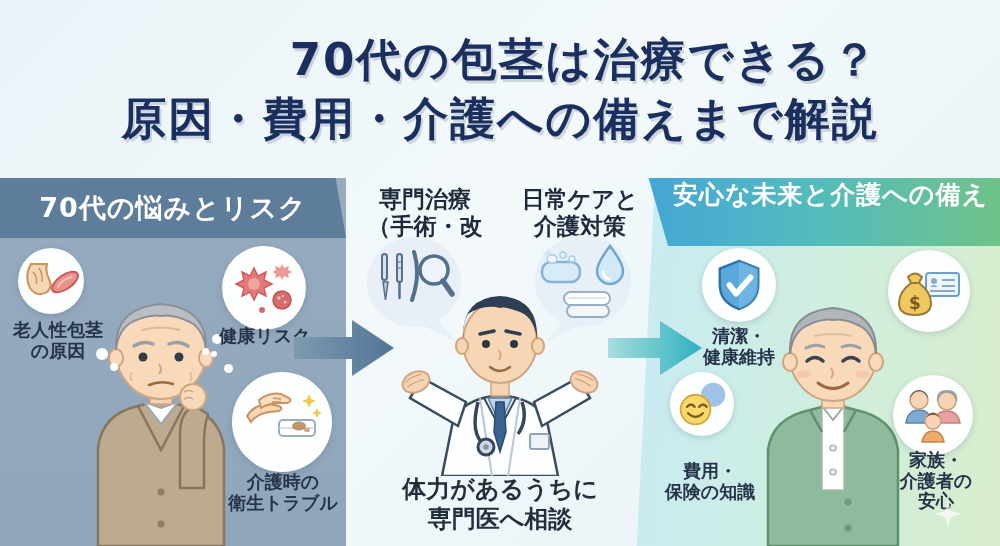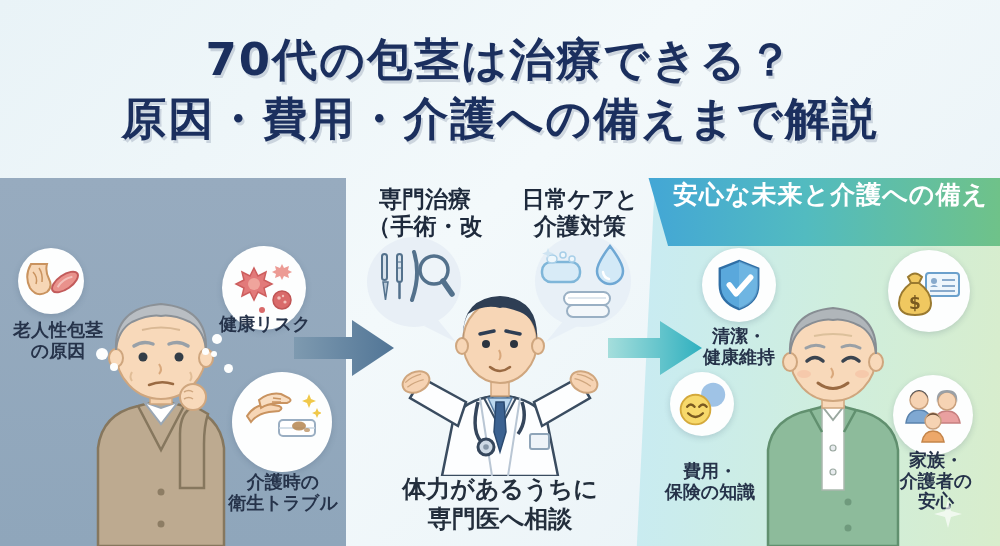--- a/index.html
+++ b/index.html
@@ -4,21 +4,21 @@
 <style>
   * { margin:0; padding:0; box-sizing:border-box; }
   body { font-family:"DejaVu Sans", sans-serif; }
   .stage { position:relative; width:1000px; height:546px; overflow:hidden;
            background:linear-gradient(135deg,#e9f3f7 0%,#f3f9fb 45%,#e7f1f6 100%); }
 
   
   .main-header { position:absolute; left:0; top:0; width:1000px; height:178px;
     display:flex; flex-direction:column; align-items:center; justify-content:center; }
   .main-title { font-size:45px; font-weight:800; color:#1b2f5e; letter-spacing:2px;
-    line-height:1.32; text-align:center; text-shadow:2px 3px 0 rgba(20,35,80,0.16); }
+    line-height:1.32; text-align:right; text-shadow:2px 3px 0 rgba(20,35,80,0.16); }
 
   
   .panel-left { position:absolute; left:0; top:178px; width:346px; height:368px;
     background:linear-gradient(180deg,#97abbf 0%,#8fa6bb 100%); }
   .panel-left-header { position:absolute; left:0; top:178px; width:346px; height:60px;
     background:#5e7d9a; clip-path:polygon(0 0, 97% 0, 100% 100%, 0 100%);
     display:flex; align-items:center; justify-content:center;
     color:#ffffff; font-size:27px; font-weight:800; letter-spacing:1px; }
   .panel-right { position:absolute; left:635px; top:178px; width:365px; height:368px;
     background:linear-gradient(95deg,#c8ebf4 0%,#cfeedd 55%,#d8edcc 100%);
@@ -51,20 +51,23 @@
 <div class="stage">
 
   <div class="main-header">
     <div class="main-title">
       <div>70代の包茎は治療できる？</div>
       <div>原因・費用・介護への備えまで解説</div>
     </div>
   </div>
 
   <div class="panel-left"></div>
+  <div class="panel-left-header">
+    <span>70代の悩みとリスク</span>
+  </div>
 
   <svg class="illus" style="left:76px; top:292px;" width="170" height="254" viewBox="0 0 170 254">
     <path d="M22,254 L22,156 Q26,122 62,114 L85,108 L108,114 Q144,122 148,156 L148,254 Z" fill="#bdaa90" stroke="#86775e" stroke-width="2.5"></path>
     <path d="M68,110 L85,132 L102,110 L85,116 Z" fill="#ffffff" stroke="#9aa7b4" stroke-width="2"></path>
     <path d="M62,114 L85,158 L108,114" fill="none" stroke="#86775e" stroke-width="2.5"></path>
     <circle cx="85" cy="200" r="3.5" fill="#8d7d64"></circle>
     <circle cx="85" cy="232" r="3.5" fill="#8d7d64"></circle>
     <rect x="74" y="94" width="22" height="18" fill="#f5d2ae" stroke="#cfa67e" stroke-width="1.5"></rect>
     <ellipse cx="85" cy="60" rx="45" ry="47" fill="#f8d9ba" stroke="#cfa67e" stroke-width="2"></ellipse>
     <ellipse cx="40" cy="66" rx="7" ry="9" fill="#f8d9ba" stroke="#cfa67e" stroke-width="2"></ellipse>
@@ -108,21 +111,21 @@
       <polygon points="50,4 52,8 57,6 56,10 60,12 56,14 57,18 52,16 50,20 48,16 43,18 44,14 40,12 44,10 43,6 48,8" fill="#ec9b94"></polygon>
       <circle cx="50" cy="40" r="9" fill="#d96a6a" stroke="#c05555" stroke-width="1.5"></circle>
       <circle cx="47" cy="38" r="1.8" fill="#f3c0ba"></circle>
       <circle cx="53" cy="42" r="1.6" fill="#f3c0ba"></circle>
       <circle cx="51" cy="36" r="1.2" fill="#f3c0ba"></circle>
       <circle cx="30" cy="50" r="3" fill="#d96a6a"></circle>
     </svg>
   </div>
   <div class="bubble-dot" style="left:212px; top:334px; width:10px; height:10px;"></div>
   <div class="bubble-dot" style="left:202px; top:348px; width:7px; height:7px;"></div>
-  <div class="bubble-label" style="left:214px; top:314px; width:102px;">
+  <div class="bubble-label" style="left:214px; top:326px; width:102px;">
     <span>健康リスク</span>
   </div>
 
   <div class="bubble-circle" style="left:232px; top:372px; width:100px; height:100px;">
     <svg width="78" height="64" viewBox="0 0 78 64">
       <g>
         <path d="M4,26 Q12,14 26,14 L36,16 Q41,18 36,21 L26,22 Q14,24 8,32 Z" fill="#f7d6b5" stroke="#c9935f" stroke-width="2"></path>
         <path d="M16,10 Q26,2 38,4 L46,8 Q50,11 44,13 L34,13 Q24,14 18,18 Z" fill="#f8ddc1" stroke="#c9935f" stroke-width="2"></path>
         <path d="M30,8 l8,1 M29,12 l9,0" stroke="#c9935f" stroke-width="1.5"></path>
       </g>

